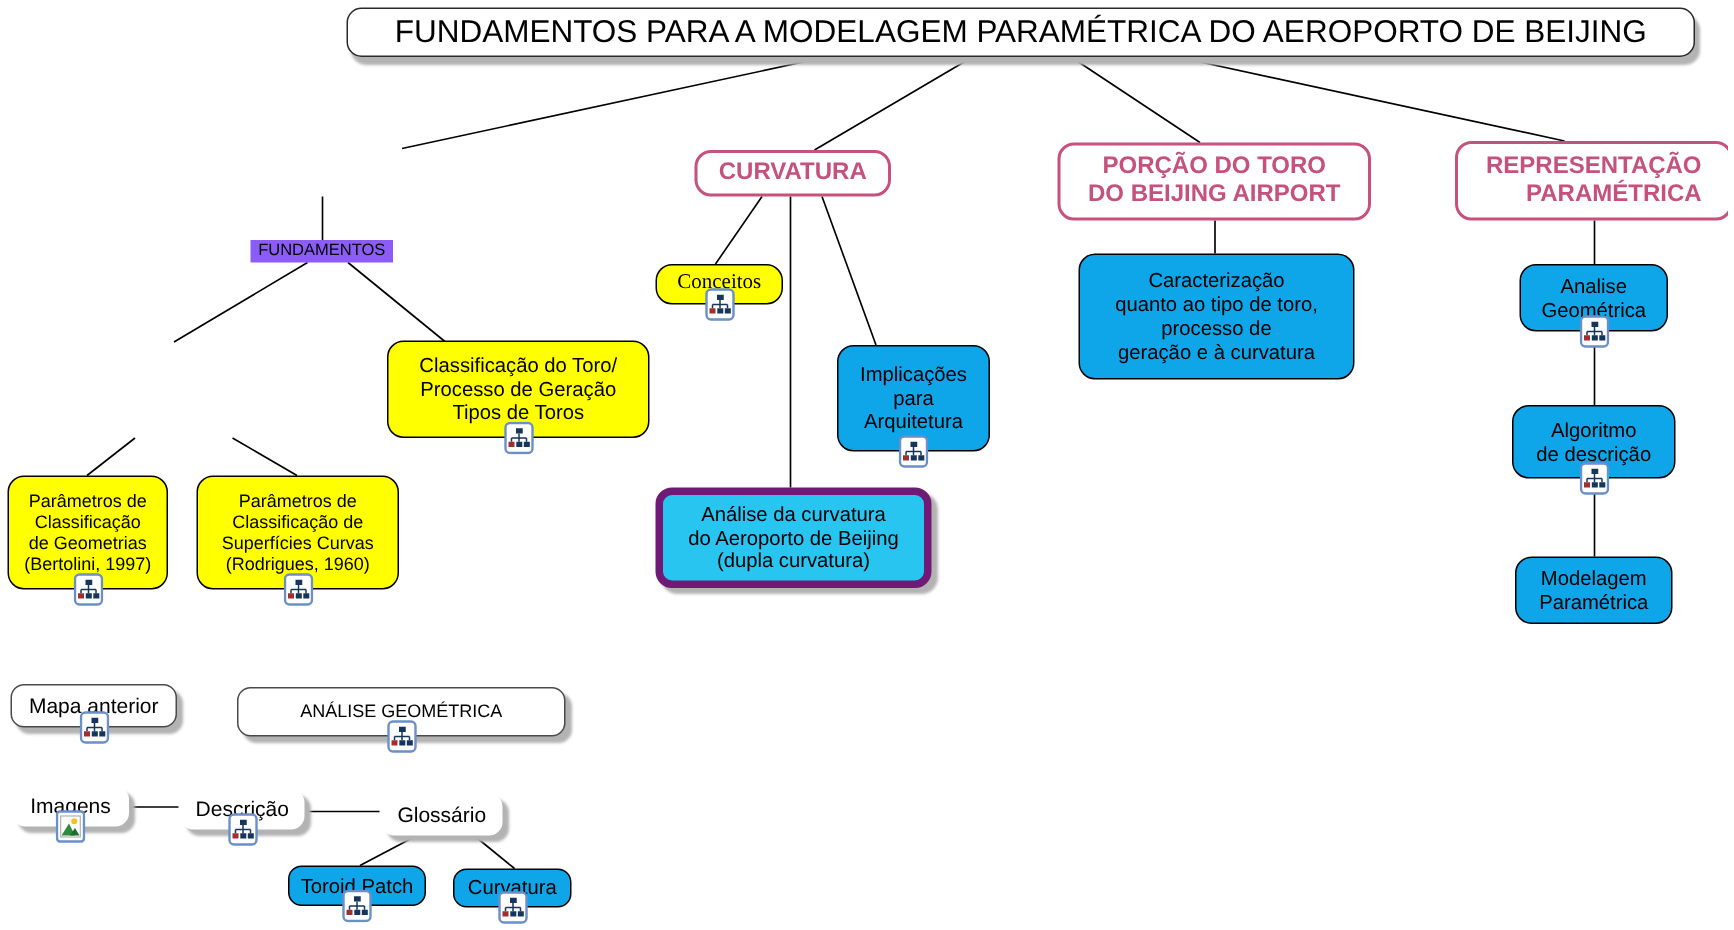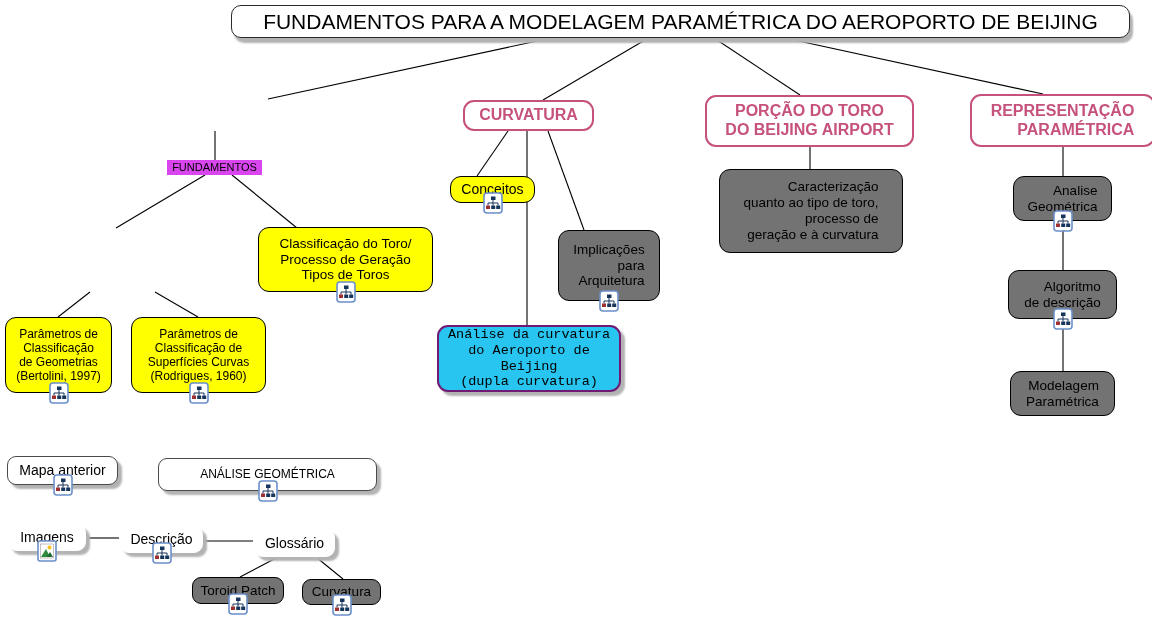--- a/index.html
+++ b/index.html
@@ -17,23 +17,23 @@
   .title-box{
     position:absolute;left:231px;top:5px;width:899px;height:33px;
     display:flex;align-items:center;justify-content:center;
     background:#fff;border:1.5px solid #2a2a2a;border-radius:10px;
     box-shadow:3px 5px 2px #b3b3b3;font-size:21px;color:#000;box-sizing:border-box;
   }
   .hdr{font-weight:bold;font-size:16px;}
   .hdr-yellow{background:#FFFF00;border:2.4px solid #C84F61;color:#C0504D;}
   .hdr-pink{background:#fff;border:2.4px solid #C5517C;color:#C5517C;}
   .box-yellow{background:#FFFF00;border:1.6px solid #000;}
-  .box-white{background:#737373;border:1.4px solid #000;text-align:right;}
-  .box-cyan{background:#29C5F1;border:2px solid #701a75;box-shadow:4px 4px 2px #b3b3b3;font-family:Liberation Mono, monospace;}
-  .label-plain{background:#d946ef;border-radius:0;font-size:11px;padding:0 2px;}
+  .box-white{background:#0ea5e9;border:1.4px solid #000;}
+  .box-cyan{background:#29C5F1;border:5px solid #701a75;box-shadow:4px 4px 2px #b3b3b3;}
+  .label-plain{background:#8b5cf6;border-radius:0;font-size:11px;padding:0 2px;}
   .tab{background:#fff;box-shadow:4px 4px 2px #b3b3b3;border-radius:9px;border:1px solid #fff;}
   .tab-b{background:#fff;border:1px solid #4a4a4a;box-shadow:4px 4px 2px #b3b3b3;border-radius:9px;}
   .res-icon{
     position:absolute;left:50%;bottom:-12px;transform:translateX(-50%);
     width:20px;height:22px;
   }
   .f12{font-size:12px;}
   .f14{font-size:14px;}
   .f17{font-size:12px;}
 </style>
@@ -133,21 +133,21 @@
   <div class="node box-yellow f12" style="left:131px;top:317px;width:135px;height:76px;">
     <span class="lbl">Parâmetros de
 Classificação de
 Superfícies Curvas
 (Rodrigues, 1960)</span>
     <svg class="res-icon" viewBox="0 0 20 22">
         <use href="#sym-cmap"></use>
       </svg>
   </div>
 
-  <div class="node box-yellow f14" style="left:450px;top:176px;width:85px;height:27px;">
+  <div class="node box-yellow f14" style="left:437px;top:176px;width:85px;height:27px;font-family:Liberation Serif, serif;">
     <span class="lbl">Conceitos</span>
     <svg class="res-icon" viewBox="0 0 20 22">
         <use href="#sym-cmap"></use>
       </svg>
   </div>
 
   <div class="node box-white" style="left:558px;top:230px;width:102px;height:71px;">
     <span class="lbl">Implicações
 para
 Arquitetura</span>

